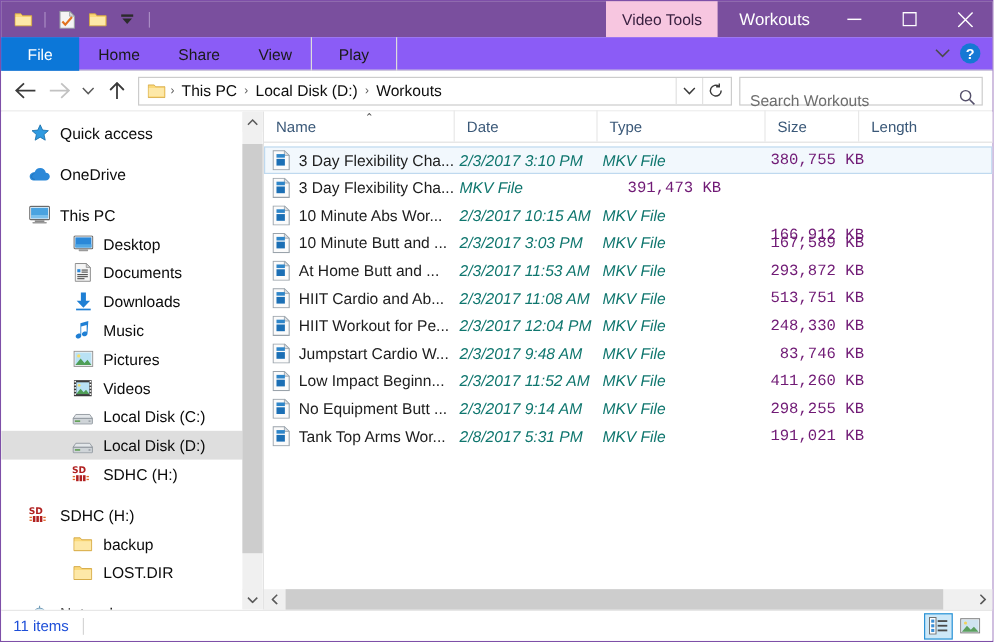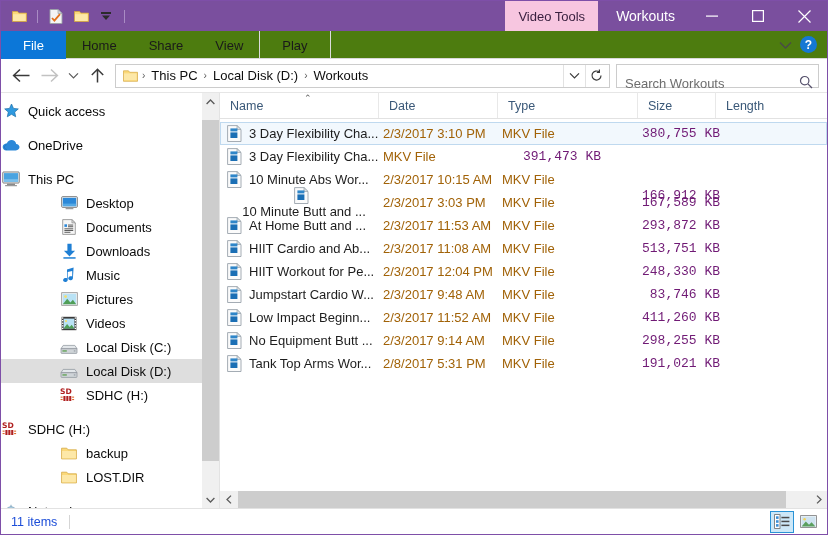--- a/index.html
+++ b/index.html
@@ -65,21 +65,21 @@
     display: flex; align-items: center; justify-content: center;
   }
   .wbtn svg { display:block; }
 
   
   .ribbon {
     height: 28px;
     flex: 0 0 28px;
     display: flex;
     align-items: stretch;
-    background: #4d7c0f;
+    background: #8b5cf6;
     border-bottom: 1px solid #d9d9d9;
     position: relative;
   }
   .rtab {
     display: flex; align-items: center; justify-content: center;
     padding: 0 16px;
     font-size: 13px;
     color: #1a1a1a;
     height: 28px;
   }
@@ -184,21 +184,21 @@
     color: #0b0b0b;
     white-space: nowrap;
   }
   .navitem.selected { background: #dedede; }
   .navitem .ico {
     width: 20px; height: 20px;
     display: flex; align-items: center; justify-content: center;
     margin-right: 7px;
     flex: 0 0 20px;
   }
-  .lvl0 { }
+  .lvl0 { padding-left: 22px; }
   .lvl1 { padding-left: 58px; }
   .gap { height: 10px; }
 
   .vscroll {
     position: absolute;
     right: 0; top: 0; bottom: 0;
     width: 17px;
     background: #f0f0f0;
     display:flex; flex-direction:column;
   }
@@ -265,21 +265,21 @@
   .cell-name {
     display: flex; align-items: center;
     white-space: nowrap; overflow: hidden;
   }
   .fileicon {
     width: 18px; height: 18px;
     margin-right: 6px;
     flex: 0 0 18px;
     display:flex; align-items:center; justify-content:center;
   }
-  .cell-date, .cell-type { color: #a16207; white-space: nowrap; }
+  .cell-date, .cell-type { color: #0f766e; white-space: nowrap; font-style: italic; }
   .cell-size { color: #701a75; text-align: right; white-space: nowrap; font-family: Liberation Mono, monospace; }
 
   .hscroll {
     height: 17px; flex: 0 0 17px;
     background: #f0f0f0;
     display: flex; align-items: stretch;
   }
   .hs-arrow {
     width: 17px;
     display:flex; align-items:center; justify-content:center;
@@ -727,21 +727,21 @@
                 </svg>
               </span>
               <span>10 Minute Abs Wor...</span>
             </div>
             <div class="cell-date" style="width: 119px;">2/3/2017 10:15 AM</div>
             <div class="cell-type" style="width: 140px;">MKV File</div>
             <div class="cell-size" style="width: 78px; margin-top: 32px;">166,912 KB</div>
             <div class="cell-size" style="width: 90px;"></div>
           </div>
           <div class="row">
-            <div class="cell-name" style="width: 158px; flex-direction: column;">
+            <div class="cell-name" style="width: 158px;">
               <span class="fileicon">
                 <svg width="15" height="17" viewBox="0 0 15 17">
                   <path d="M0.6 0.6h9.4l4 3.9v12H0.6z" fill="#fbfbfb" stroke="#9aa3ab" stroke-width="0.9"></path>
                   <path d="M10 0.6l4 3.9h-4z" fill="#dde2e6" stroke="#9aa3ab" stroke-width="0.7"></path>
                   <rect x="3.4" y="3.4" width="7" height="3" fill="#2f86c9"></rect>
                   <rect x="3.4" y="7.4" width="7" height="5.6" fill="#1b6fb5"></rect>
                 </svg>
               </span>
               <span>10 Minute Butt and ...</span>
             </div>

